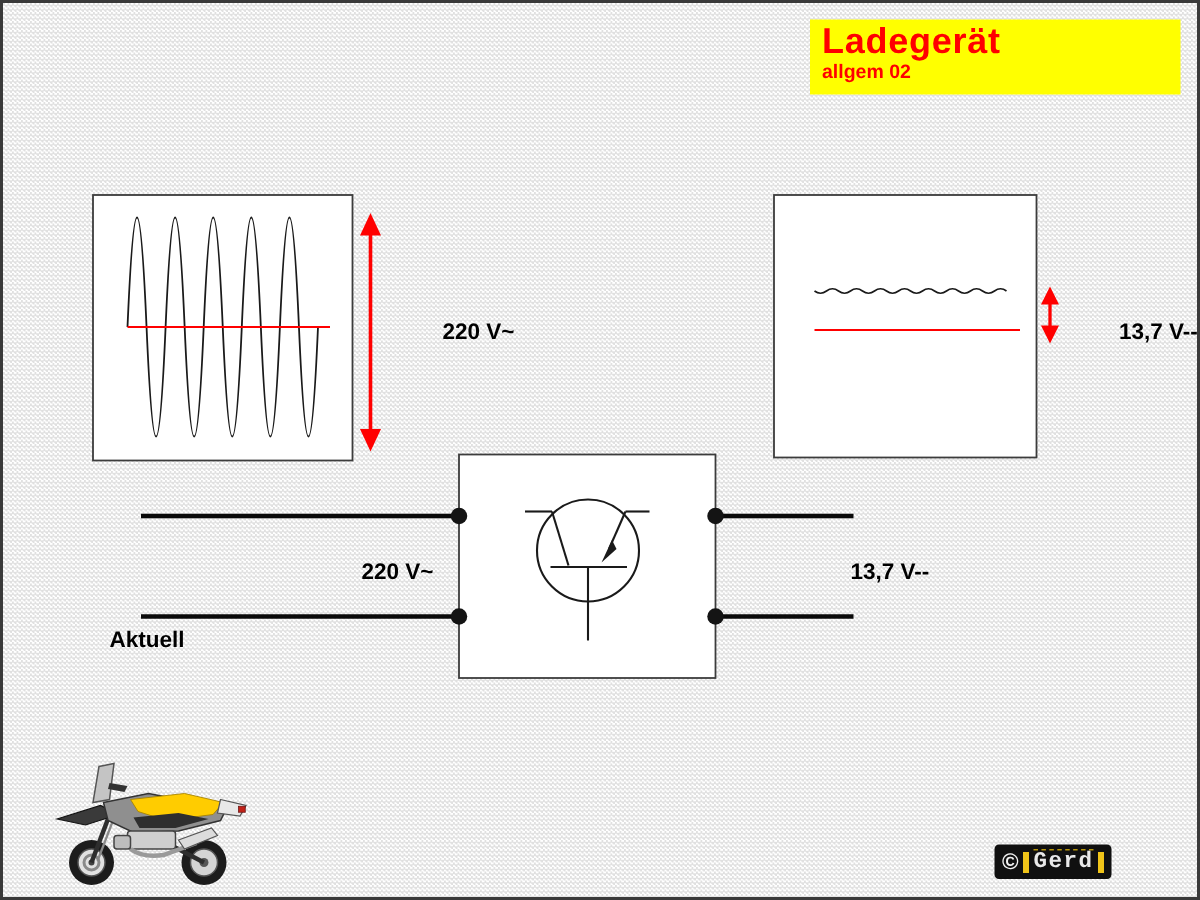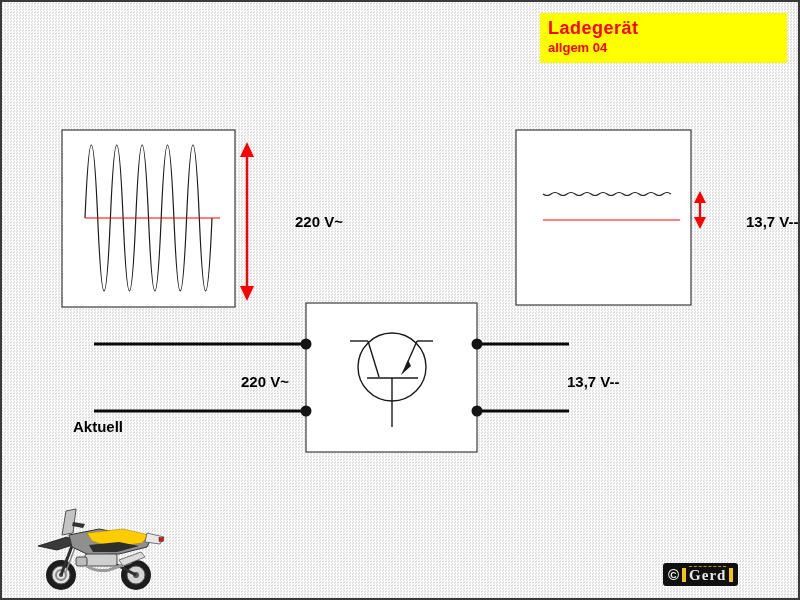--- a/index.html
+++ b/index.html
@@ -14,38 +14,38 @@
     background-size:3px 3px;
   }
   .abs{position:absolute;}
   svg.overlay{position:absolute;left:0;top:0;width:796px;height:596px;}
   .title-box{
     left:538px;top:11px;width:247px;height:50px;
     background:#ffff00;
     padding:3px 0 0 8px;box-sizing:border-box;
   }
   .title-box .title{
-    font-size:18px;font-weight:bold;color:#ff0000;line-height:24px;letter-spacing:0.5px;
+    font-size:24px;font-weight:bold;color:#ff0000;line-height:24px;letter-spacing:0.5px;
   }
   .title-box .subtitle{
     font-size:13px;font-weight:bold;color:#ff0000;line-height:15px;
   }
   .lbl{
     font-size:15px;font-weight:bold;color:#000;white-space:nowrap;line-height:17px;padding-left:36px;
   }
   .logo{
     left:661px;top:561px;height:23px;
     background:#101010;border-radius:3px;
     display:flex;align-items:center;gap:3px;
     padding:0 5px;box-sizing:border-box;
   }
   .logo .copy{color:#f2f2f2;font-size:15px;font-weight:bold;line-height:23px;}
   .logo .bar{width:4px;height:14px;background:#f0c419;display:inline-block;}
   .logo .word{
-    font-family:Liberation Serif, serif;
+    font-family:Liberation Mono, monospace;
     font-weight:bold;font-size:15px;color:#e9e9e9;letter-spacing:1px;
     border-top:1px dashed #b8960c;padding-top:0px;line-height:16px;
   }
 </style>
 </head>
 <body>
 
 <div class="page">
 
   <svg class="overlay" viewBox="0 0 796 596">
@@ -111,21 +111,21 @@
         <rect x="50" y="52" width="32" height="12" rx="2" fill="#cfcfcf" stroke="#444" stroke-width="1"></rect>
         <rect x="41" y="55" width="11" height="9" rx="2" fill="#bdbdbd" stroke="#444" stroke-width="1"></rect>
         <path d="M52 64 Q60 70 74 68 L96 60" fill="none" stroke="#9a9a9a" stroke-width="3"></path>
         <polygon points="84,58 106,50 110,55 88,64" fill="#dcdcdc" stroke="#555" stroke-width="0.8"></polygon>
       </g>
     </g>
   </svg>
 
   <div class="abs title-box">
     <div class="title">Ladegerät</div>
-    <div class="subtitle">allgem 04</div>
+    <div class="subtitle">allgem 02</div>
   </div>
 
   <div class="abs lbl" style="left:257px;top:211px;">220 V~</div>
   <div class="abs lbl" style="left:708px;top:211px;">13,7 V--</div>
   <div class="abs lbl" style="left:35px;top:371px;margin-top:45px;">Aktuell</div>
   <div class="abs lbl" style="left:203px;top:371px;">220 V~</div>
   <div class="abs lbl" style="left:529px;top:371px;">13,7 V--</div>
 
   <div class="abs logo">
     <span class="copy">©</span>

